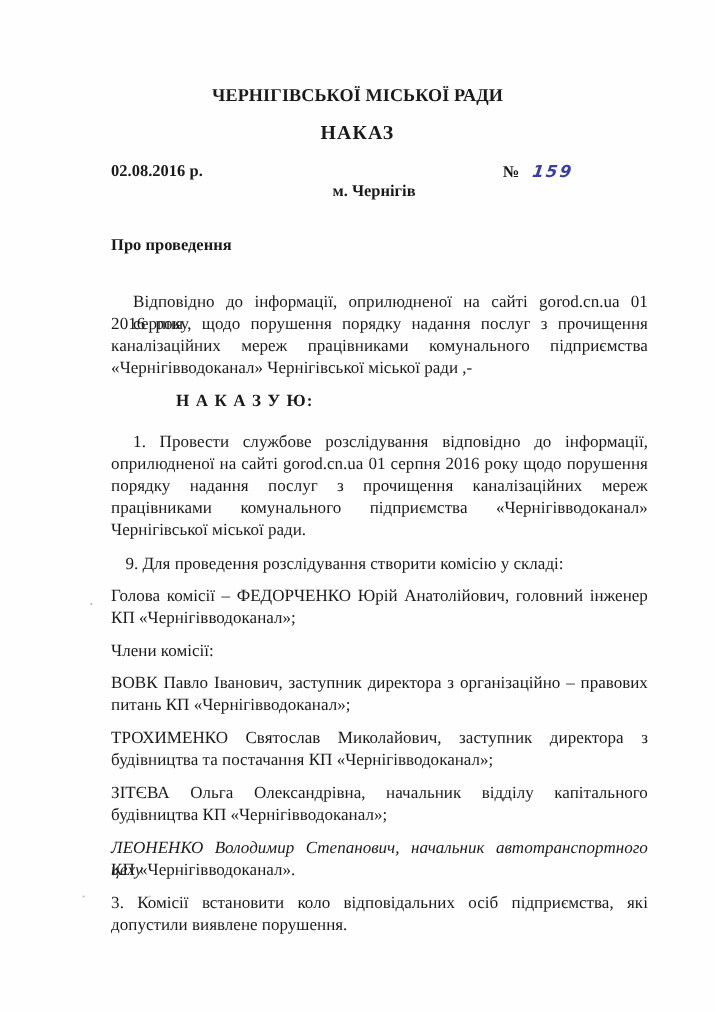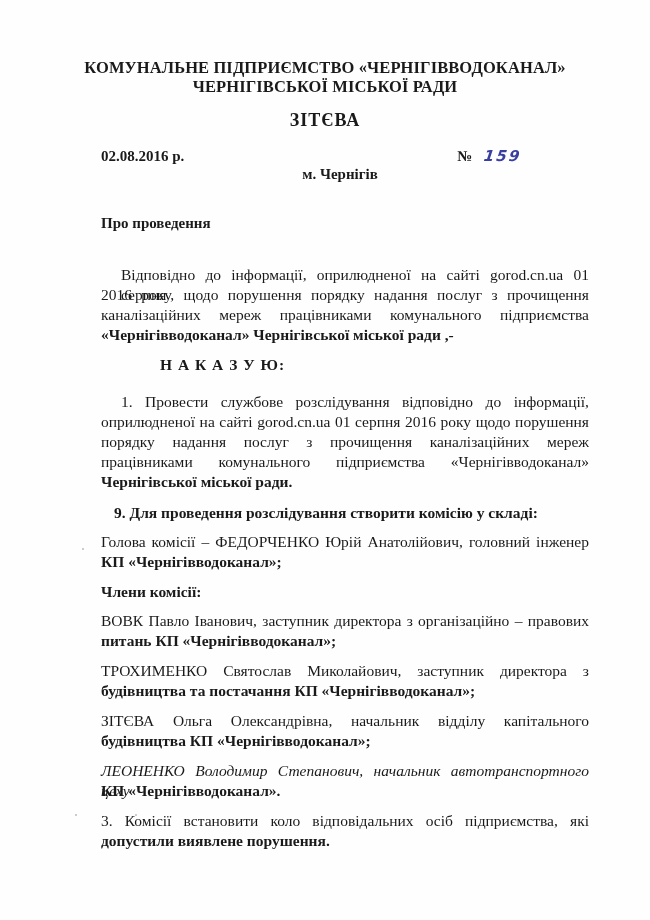--- a/index.html
+++ b/index.html
@@ -51,38 +51,36 @@
       left: 101px;
       width: 488px;
       text-align: justify;
       text-align-last: justify;
       white-space: normal;
     }
     .plain-line {
       position: absolute;
       left: 101px;
       white-space: nowrap;
-      font-weight: bold;
     }
     .speck {
       position: absolute;
       width: 2px; height: 2px;
       background: #bbbbbb;
       border-radius: 1px;
     }
   </style>
 </head>
 <body>
 
 <div class="page">
 
-  <div class="abs hdr" style="top:58px;">КОМУНАЛЬНЕ  ПІДПРИЄМСТВО  «ЧЕРНІГІВВОДОКАНАЛ»</div>
   <div class="abs hdr" style="top:77px;">ЧЕРНІГІВСЬКОЇ МІСЬКОЇ РАДИ</div>
 
-  <div class="abs title" style="top:110px;">ЗІТЄВА</div>
+  <div class="abs title" style="top:110px;">НАКАЗ</div>
 
   <div class="abs meta" style="left:101px; top:148px;">02.08.2016 р.</div>
   <div class="abs meta" style="left:457px; top:147px;">
     <span>№</span>
     <span class="handwritten" style="margin-left:8px;">159</span>
   </div>
   <div class="abs meta" style="left:0; width:650px; text-align:center; top:166px; padding-left:30px; box-sizing:border-box;">м. Чернігів</div>
 
   <div class="abs meta" style="left:101px; top:215px;">Про проведення</div>
 

